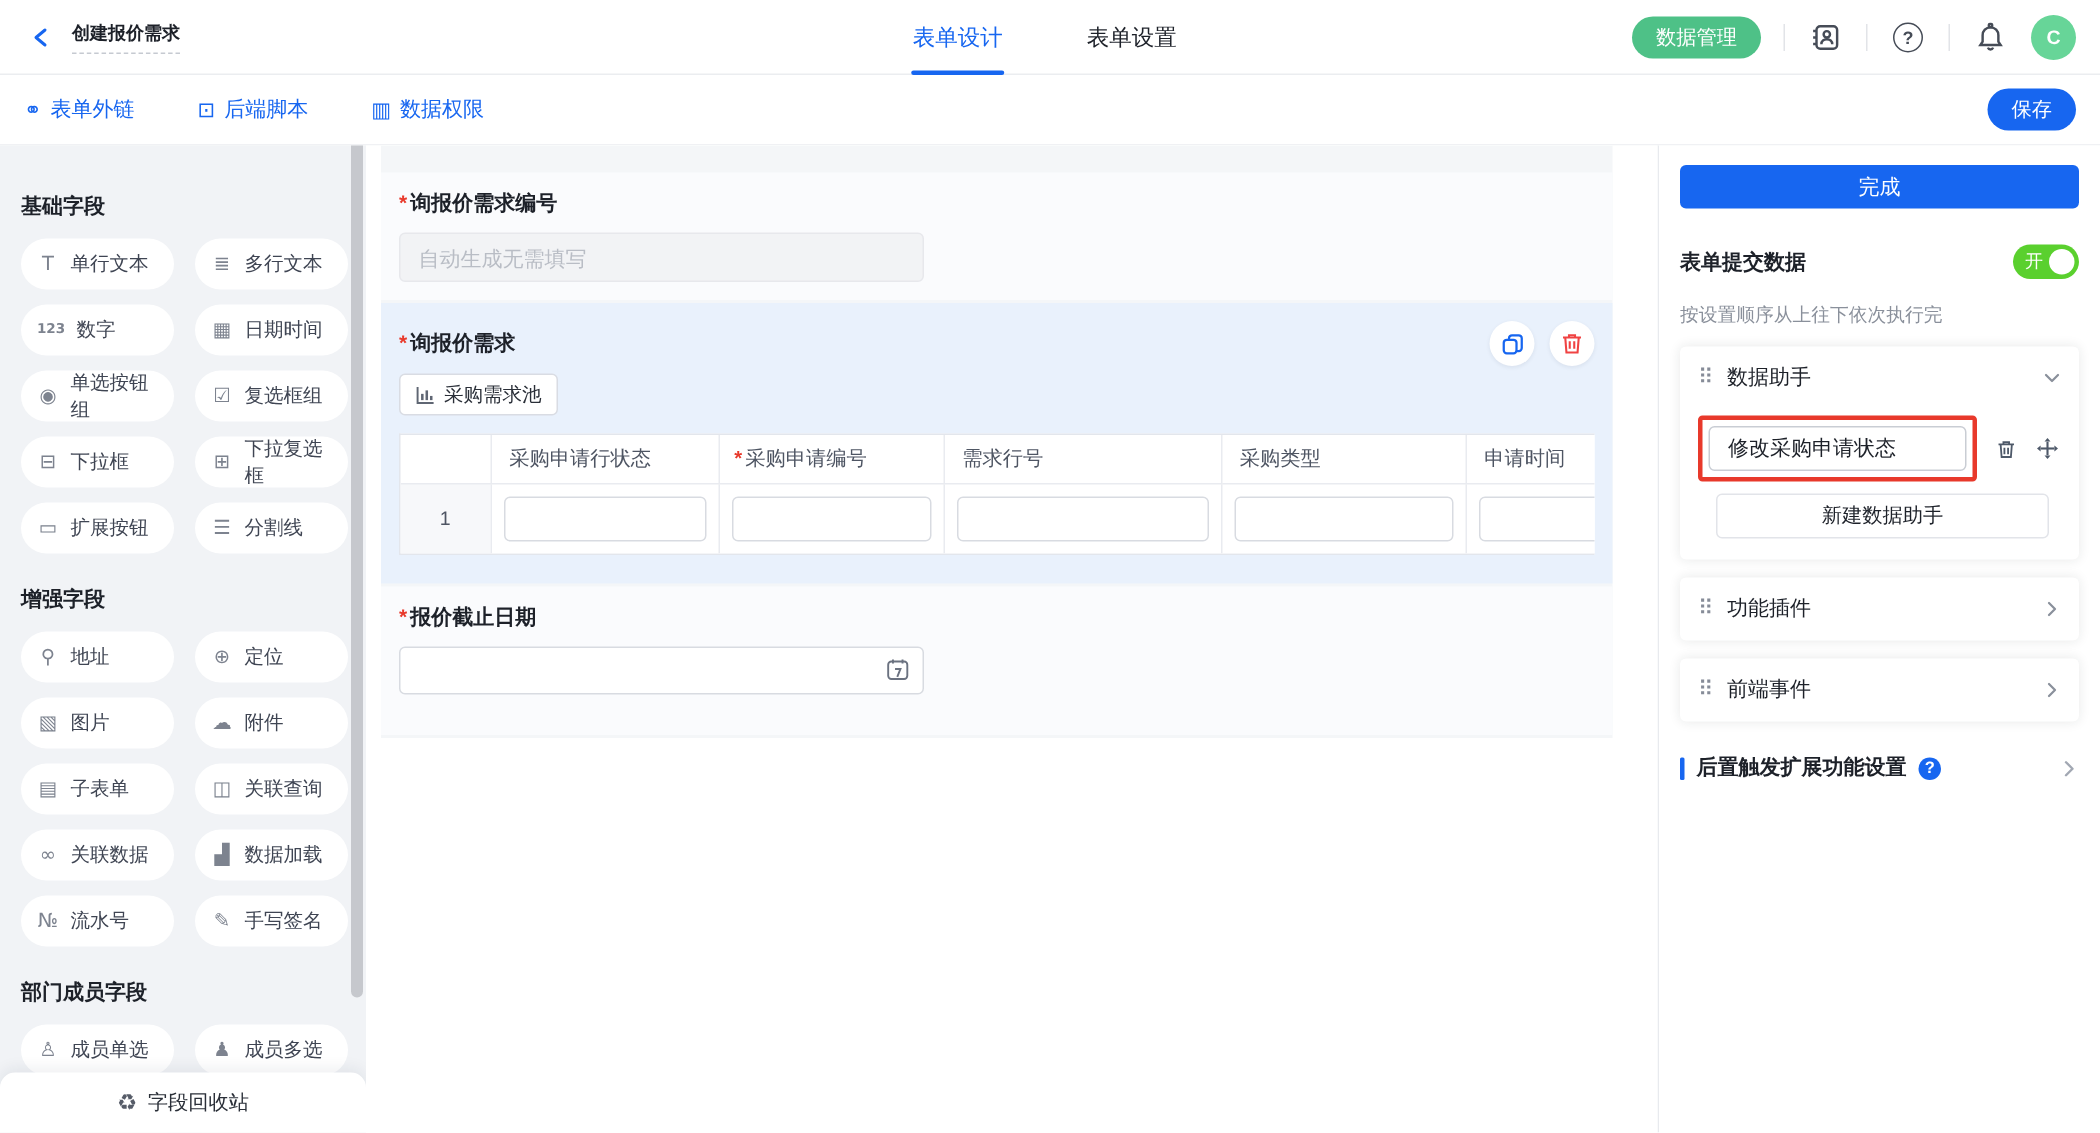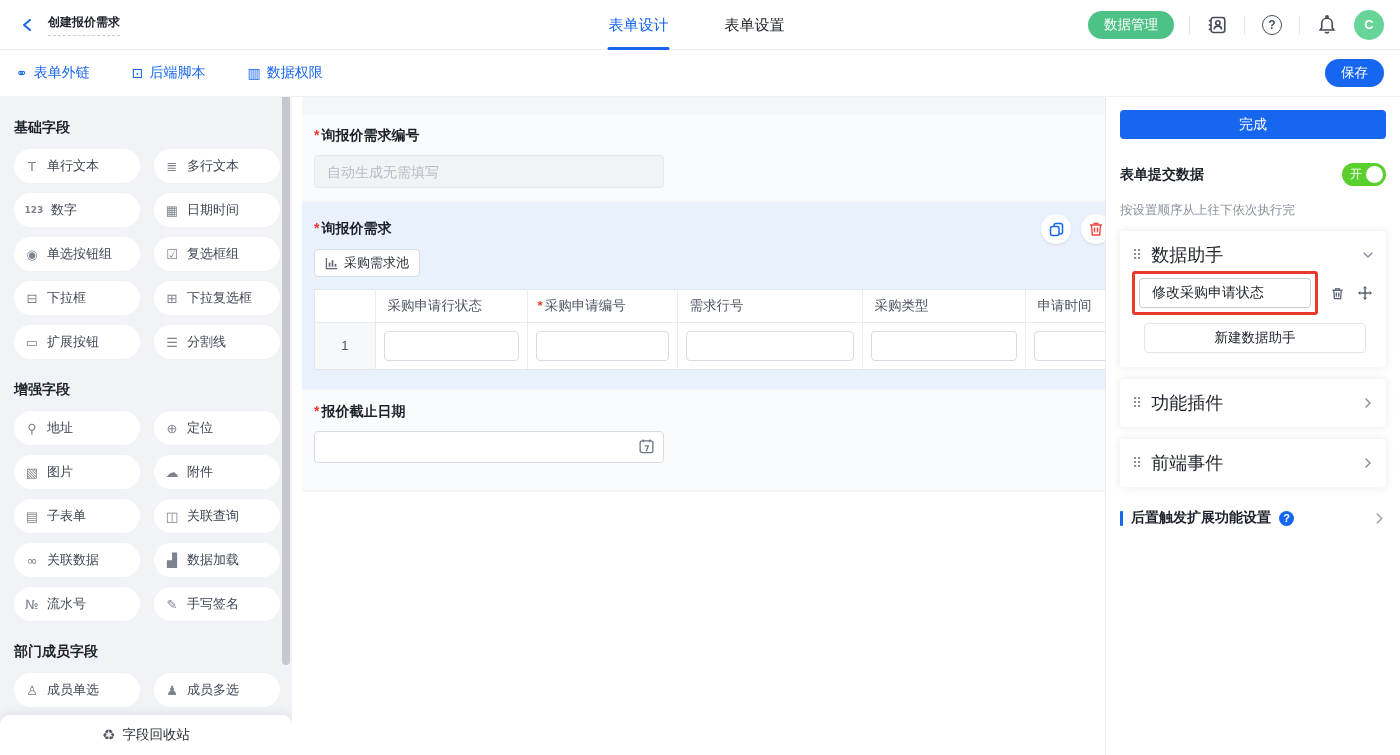--- a/index.html
+++ b/index.html
@@ -28,21 +28,21 @@
   .tool-ico { font-size:14px; color:#1766f0; }
   .toolbar-right { margin-left:auto; display:flex; align-items:flex-end; gap:14px;flex-direction:column; }
   .btn-outline { height:28px; padding:0 16px; border-radius:15px; border:1px solid #1766f0; color:#1766f0; background:#fff; font-size:13.5px; cursor:pointer; }
   .btn-primary-pill { height:28px; padding:0 16px; border-radius:15px; border:none; color:#fff; background:#1766f0; font-size:13.5px; cursor:pointer; }
   .share-circle { width:28px; height:28px; border-radius:50%; background:#e7f0fe; display:flex; align-items:center; justify-content:center; cursor:pointer; }
 
   
   .body-wrap { display:flex; height:658px; }
 
   
-  .sidebar { width:292px; background:#f1f3f6; position:relative; padding:22px 12px 0 14px; overflow:hidden; }
+  .sidebar { width:244px; background:#f1f3f6; position:relative; padding:32px 12px 0 14px; overflow:hidden; }
   .sb-title { font-size:14px; font-weight:700; margin:0 0 12px 0; }
   .pill-grid { display:grid; grid-template-columns:1fr 1fr; gap:10px 14px; margin-bottom:22px; }
   .field-pill { height:34px; background:#fff; border-radius:17px; display:flex; align-items:center; padding:0 10px; font-size:13px; color:#3f4553; gap:7px; cursor:grab; }
   .pi { color:#7d838f; font-size:13px; width:16px; text-align:center; flex:none; font-family:"DejaVu Sans",sans-serif; }
   .pi.num { font-size:9px; font-weight:700; letter-spacing:0; width:20px; }
   .sb-scroll { position:absolute; right:2px; top:-4px; width:8px; height:572px; border-radius:4px; background:#c6c8cd; }
   .sb-footer { position:absolute; left:0; bottom:0; width:100%; height:40px; background:#fff; border-radius:10px 10px 0 0; box-shadow:0 -2px 10px rgba(30,40,60,.08); display:flex; align-items:center; justify-content:center; gap:7px; font-size:13.5px; color:#2a2f38; cursor:pointer; }
   .recycle-ico { color:#565c68; font-size:15px; }
 
   
@@ -78,23 +78,23 @@
   .done-btn { margin-top:13px; width:100%; height:29px; background:#1766f0; color:#fff; border:none; border-radius:4px; font-size:14px; cursor:pointer; }
   .submit-row { margin-top:24px; display:flex; align-items:center; }
   .submit-label { font-weight:700; font-size:14px; }
   .toggle { margin-left:auto; width:44px; height:23px; border-radius:12px; background:#5ad02e; position:relative; cursor:pointer; }
   .toggle .t-txt { position:absolute; left:8px; top:4px; color:#fff; font-size:12px; line-height:15px; }
   .toggle .t-knob { position:absolute; right:3px; top:3px; width:17px; height:17px; border-radius:50%; background:#fff; }
   .hint { margin-top:16px; font-size:12.5px; color:#8a909b; }
   .p-card { margin-top:12px; background:#fff; border-radius:4px; box-shadow:0 0 8px rgba(31,35,41,.10); padding:12px; }
   .card-head { display:flex; align-items:center; gap:9px; cursor:pointer; }
   .drag-dots { color:#868c98; font-size:14px; font-family:"DejaVu Sans",sans-serif; }
-  .card-title { font-size:18px; color:#1d2129; }
+  .card-title { font-size:14px; color:#1d2129; }
   .card-chevron { margin-left:auto; display:flex; }
-  .assist-row { margin-top:4px; display:flex; align-items:center; gap:10px; }
+  .assist-row { margin-top:16px; display:flex; align-items:center; gap:10px; }
   .red-annot { border:3px solid #e8392b; border-radius:3px; padding:4px; flex:1; }
   .assist-item { height:30px; border:1px solid #c9cdd4; border-radius:4px; background:#fff; display:flex; align-items:center; padding:0 12px; font-size:14px; cursor:pointer; }
   .mini-ico { width:18px; height:18px; display:flex; align-items:center; justify-content:center; cursor:pointer; flex:none; }
   .new-assist { margin:8px 8px 2px 12px; height:30px; width:calc(100% - 20px); background:#fff; border:1px solid #e2e4e9; border-radius:4px; font-size:13.5px; color:#1d2129; cursor:pointer; }
   .post-row { margin-top:22px; display:flex; align-items:center; gap:8px; cursor:pointer; }
   .blue-bar { width:3px; height:15px; background:#1766f0; border-radius:1px; }
   .post-label { font-weight:700; font-size:14px; }
   .q-badge { width:15px; height:15px; border-radius:50%; background:#1766f0; color:#fff; font-size:11px; font-weight:700; display:flex; align-items:center; justify-content:center; }
   .post-chev { margin-left:auto; display:flex; }
 </style>

